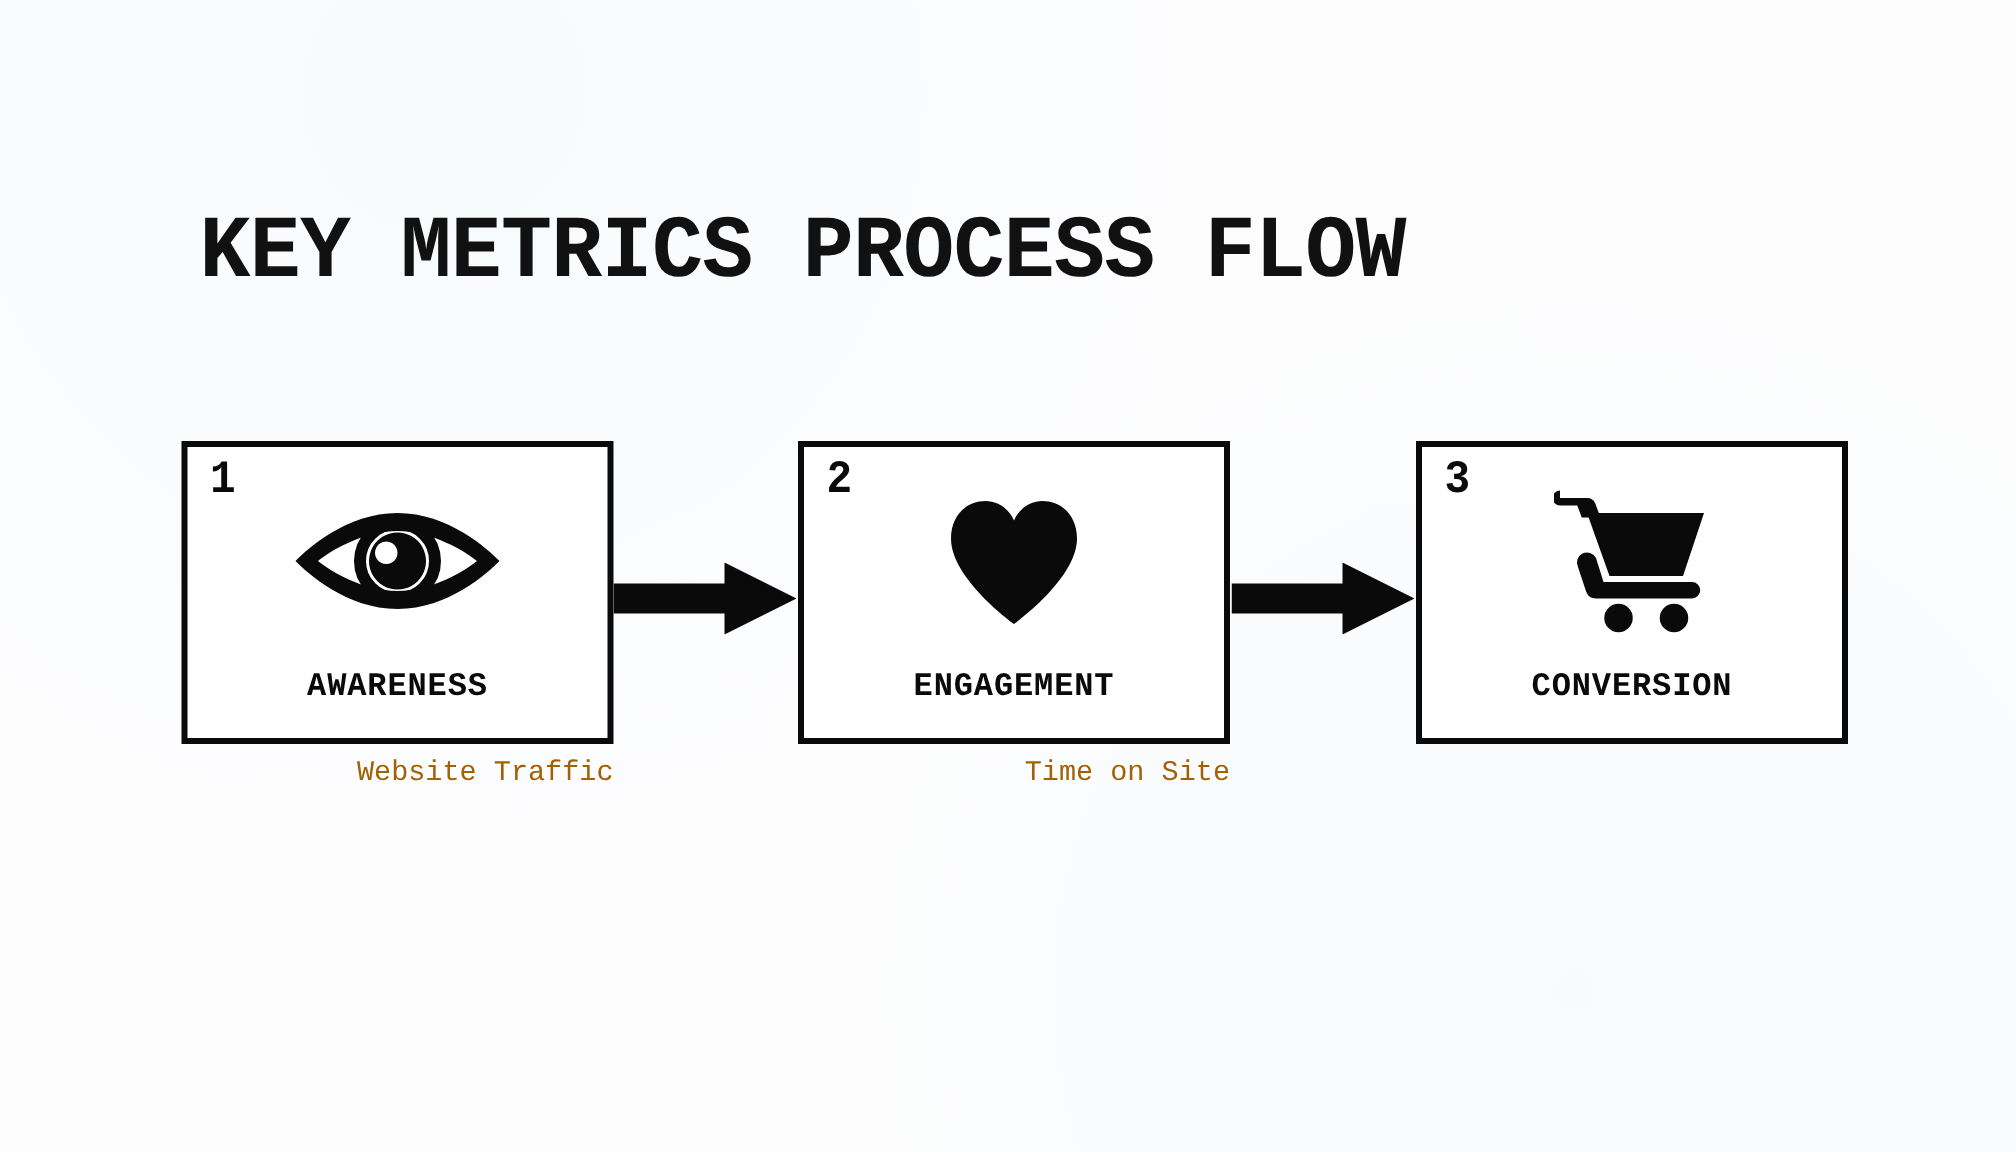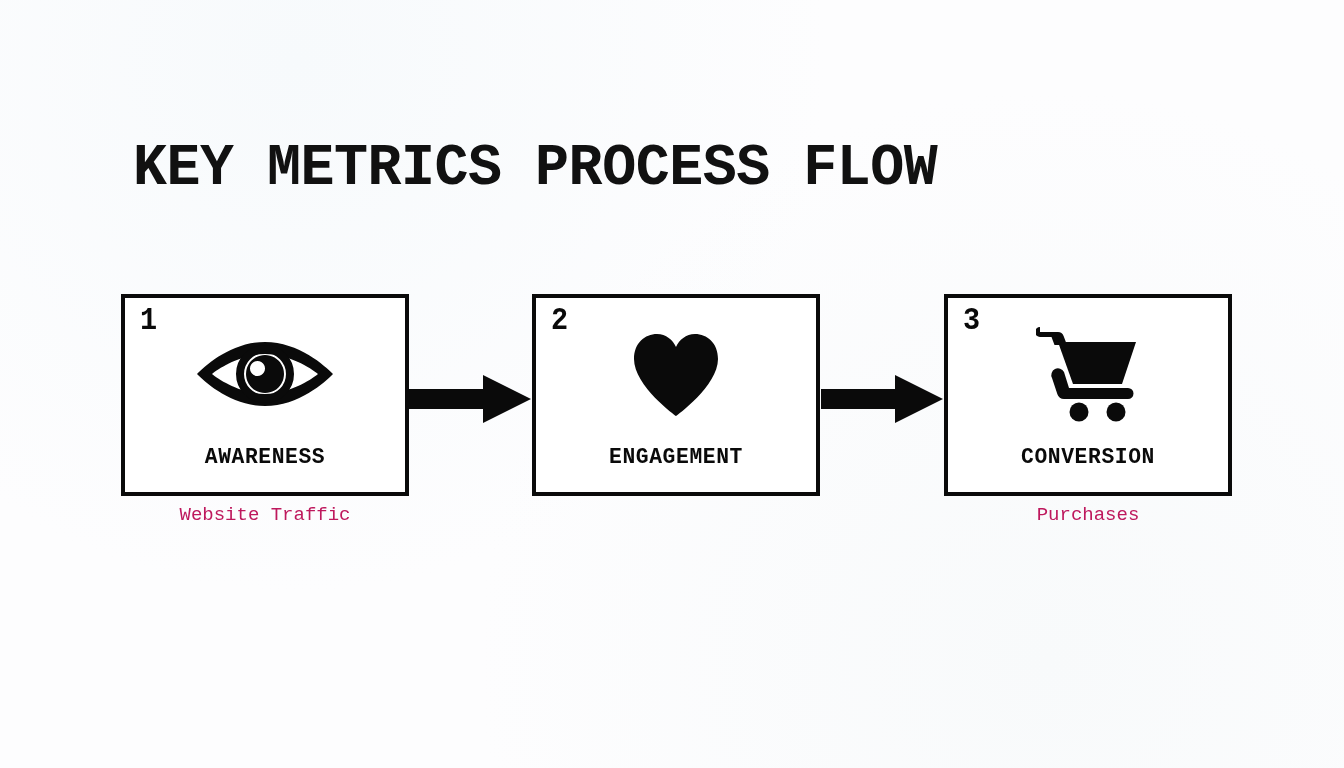--- a/index.html
+++ b/index.html
@@ -103,24 +103,24 @@
     letter-spacing: 0.6px;
     color: #0a0a0a;
     transform: scaleX(0.97);
   }
 
   .step-caption {
     position: absolute;
     left: 0;
     right: 0;
     top: 210px;
-    text-align: center;
+    text-align: right;
     font-size: 19px;
     font-weight: 400;
-    color: #be185d;
+    color: #a16207;
   }
 
   
   .arrow {
     position: absolute;
     top: 375px;
     width: 122px;
     height: 48px;
   }
   .arrow-1 { left: 409px; }
@@ -168,20 +168,21 @@
       <div class="step-number">2</div>
 
       <div class="step-icon">
         <svg width="92" height="84" viewBox="0 0 92 84" aria-hidden="true">
           <path d="M46 84 C46 84 4 54 4 27 C4 11 15 2 27 2 C36 2 43 8 46 15 C49 8 56 2 65 2 C77 2 88 11 88 27 C88 54 46 84 46 84 Z" fill="#0a0a0a"></path>
         </svg>
       </div>
 
       <div class="step-label">ENGAGEMENT</div>
     </div>
+    <div class="step-caption">Time on Site</div>
   </div>
 
   <div class="arrow arrow-2">
     <svg width="122" height="48" viewBox="0 0 122 48" aria-hidden="true">
       <path d="M0 14 H74 V0 L122 24 L74 48 V34 H0 Z" fill="#0a0a0a"></path>
     </svg>
   </div>
 
   <div class="step step-3">
     <div class="step-box">
@@ -196,16 +197,15 @@
 
           <path d="M28 46 L33 62 H92 a5.5 5.5 0 0 1 0 11 H28 a7 7 0 0 1 -6.6 -4.7 L16 52 a5.5 5.5 0 0 1 12 -6 Z" fill="#0a0a0a"></path>
 
           <circle cx="43" cy="86" r="9.5" fill="#0a0a0a"></circle>
           <circle cx="80" cy="86" r="9.5" fill="#0a0a0a"></circle>
         </svg>
       </div>
 
       <div class="step-label">CONVERSION</div>
     </div>
-    <div class="step-caption">Purchases</div>
   </div>
 
 </div>
 
 </body></html>

